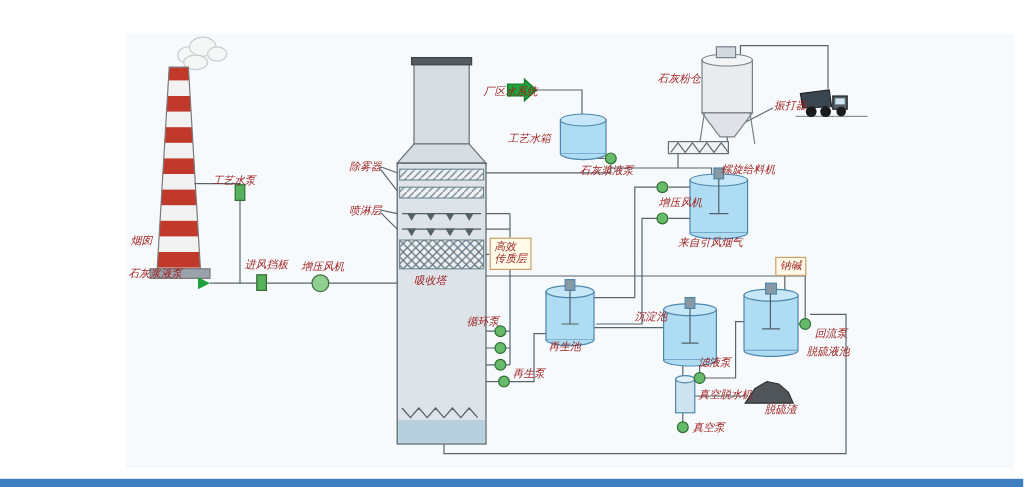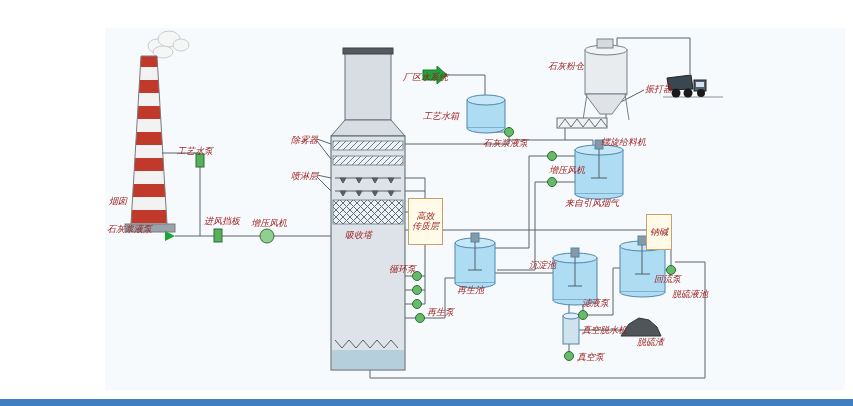--- a/index.html
+++ b/index.html
@@ -5,22 +5,22 @@
   html,body{margin:0;padding:0;background:#ffffff;}
   .page{position:relative;width:853px;height:406px;overflow:hidden;background:#ffffff;
         font-family:"DejaVu Sans",sans-serif;}
   .title{position:absolute;left:0;top:4px;width:100%;text-align:center;
          font-size:14px;font-weight:bold;color:#8b1515;letter-spacing:1px;}
   .diagram{position:absolute;left:105px;top:28px;width:740px;height:362px;
            background:#f7fafc;}
   .diagram svg{position:absolute;left:0;top:0;}
   .lbl{position:absolute;font-size:9px;line-height:1.15;color:#9c1c1c;
        white-space:nowrap;font-style:italic;}
-  .boxed{border:1px solid #c9a06a;background:#fffbe8;padding:12px 3px;
-         white-space:pre-line;text-align:center;}
+  .boxed{border:1px solid #c9a06a;background:#fffbe8;padding:2px 3px;
+         white-space:pre-line;text-align:left;}
   .footer-bar{position:absolute;left:0;bottom:0;width:100%;height:7px;background:#3f7fc1;}
 </style>
 </head>
 <body>
 
 <div class="page">
 
   <div class="diagram">
     <svg width="740" height="362" viewBox="0 0 740 362">
       <defs>
@@ -220,20 +220,20 @@
     <div class="lbl" style="left:496px;top:109px">螺旋给料机</div>
     <div class="lbl" style="left:444px;top:137px">增压风机</div>
     <div class="lbl" style="left:460px;top:170px">来自引风烟气</div>
     <div class="lbl boxed" style="left:541px;top:186px">钠碱</div>
     <div class="lbl" style="left:284px;top:236px">循环泵</div>
     <div class="lbl" style="left:352px;top:257px">再生池</div>
     <div class="lbl" style="left:322px;top:279px">再生泵</div>
     <div class="lbl" style="left:424px;top:232px">沉淀池</div>
     <div class="lbl" style="left:477px;top:270px">滤液泵</div>
     <div class="lbl" style="left:567px;top:261px">脱硫液池</div>
-    <div class="lbl" style="left:549px;top:246px">回流泵</div>
+    <div class="lbl" style="left:574px;top:246px">回流泵</div>
     <div class="lbl" style="left:477px;top:297px">真空脱水机</div>
     <div class="lbl" style="left:472px;top:324px">真空泵</div>
     <div class="lbl" style="left:532px;top:309px">脱硫渣</div>
   </div>
 
   <div class="footer-bar"></div>
 </div>
 
 </body></html>

